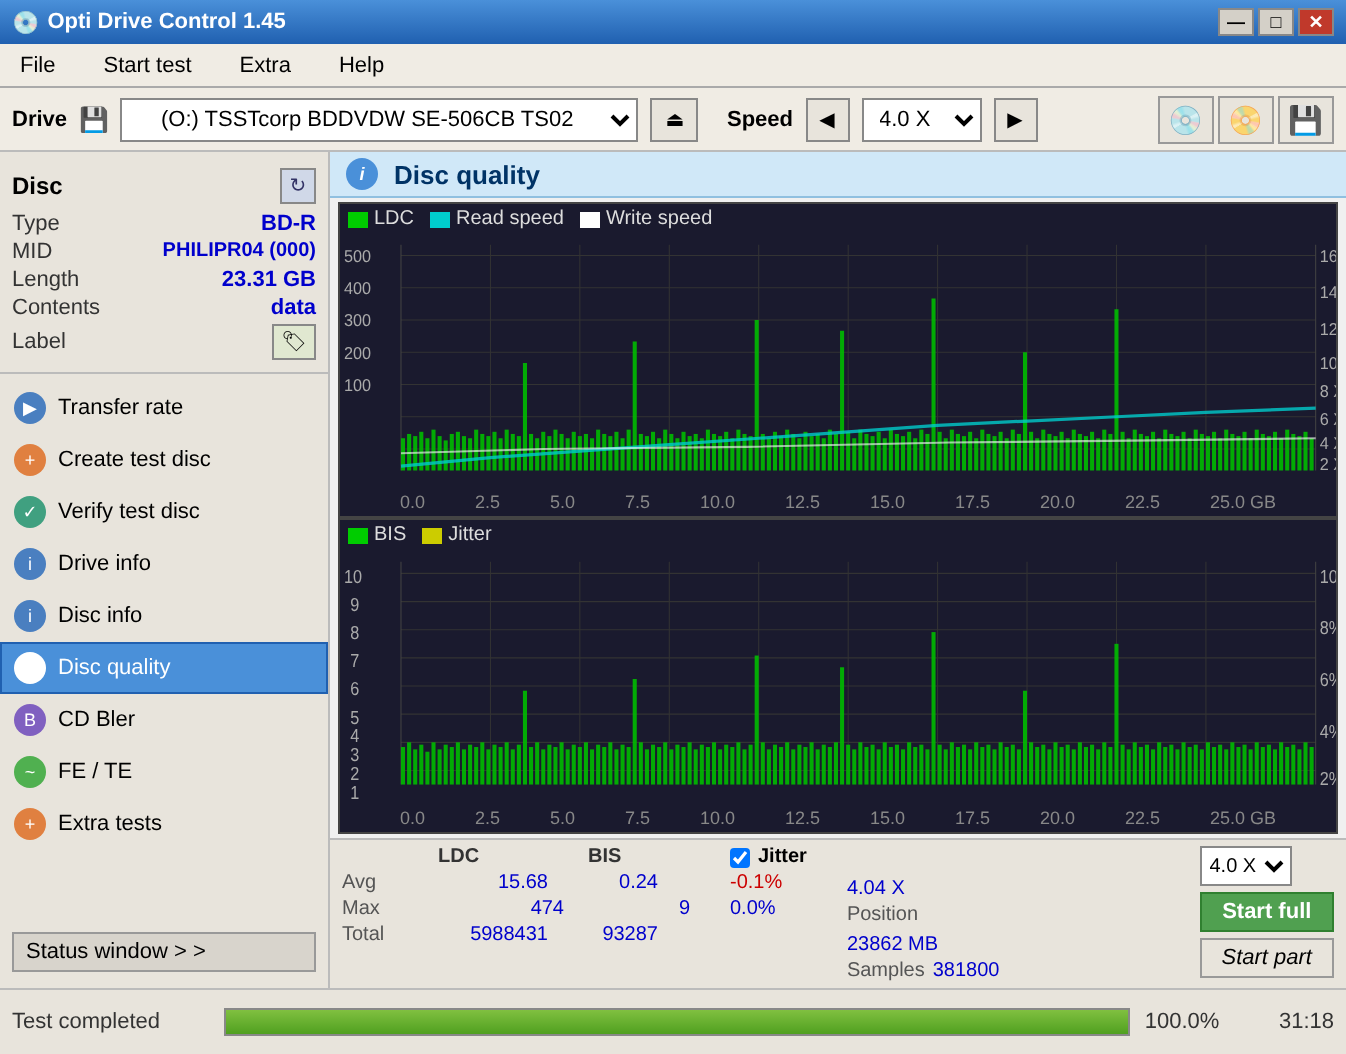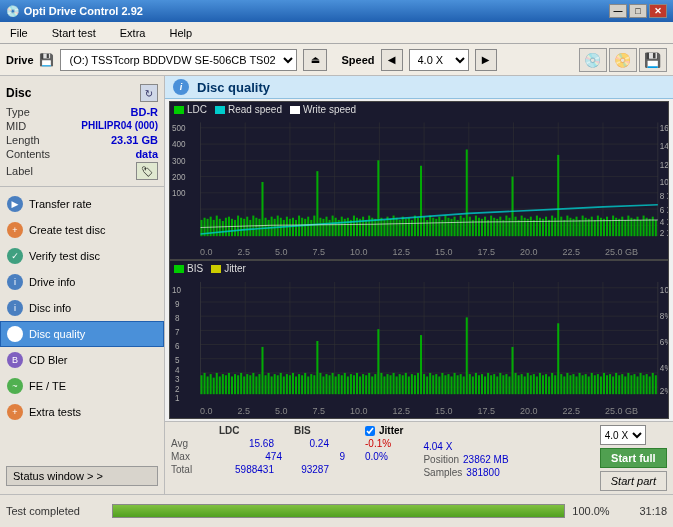--- a/index.html
+++ b/index.html
@@ -14,21 +14,21 @@
     
     
     .menubar { background: #f0ece4; border-bottom: 1px solid #aaa; height: 22px; display: flex; align-items: center; padding: 0 4px; gap: 12px; }
     .menubar-item { padding: 2px 6px; font-size: 11px; cursor: pointer; color: #000; }
     
     
     .main-layout { display: flex; flex-direction: column; height: calc(527px - 44px); }
     
     
     .drivebar { background: #f0ece4; border-bottom: 1px solid #bbb; height: 32px; display: flex; align-items: center; padding: 0 6px; gap: 6px; }
-    .drive-select { height: 22px; border: 1px solid #888; background: white; font-size: 11px; padding: 0 4px; min-width: 220px; }
+    .drive-select { height: 22px; border: 1px solid #888; background: white; font-size: 11px; padding: 0 15px; min-width: 220px; }
     .drive-btn { width: 24px; height: 22px; background: #e8e4dc; border: 1px solid #888; display: flex; align-items: center; justify-content: center; cursor: pointer; font-size: 10px; }
     .speed-select { height: 22px; border: 1px solid #888; background: white; font-size: 11px; padding: 0 4px; width: 60px; }
     .speed-nav-btn { width: 22px; height: 22px; background: #e8e4dc; border: 1px solid #888; display: flex; align-items: center; justify-content: center; cursor: pointer; font-size: 10px; }
     .drivebar-icons { margin-left: auto; display: flex; gap: 2px; }
     .drivebar-icon { width: 28px; height: 24px; background: #e8e4dc; border: 1px solid #999; display: flex; align-items: center; justify-content: center; cursor: pointer; font-size: 14px; }
     
     
     .content-area { display: flex; flex: 1; overflow: hidden; }
     
     
@@ -93,21 +93,21 @@
     .progress-bar-bg { flex: 1; height: 14px; background: white; border: 1px solid #888; }
     .progress-bar-fill { height: 100%; background: linear-gradient(to bottom, #80c040, #50a020); }
     .progress-pct { font-size: 11px; color: #333; width: 40px; text-align: center; }
     .status-time { font-size: 11px; color: #333; width: 50px; text-align: right; }
   </style>
 </head>
 <body>
 
 <div class="titlebar">
   <span style="margin-right:4px;">💿</span>
-  <span class="titlebar-title">Opti Drive Control 2.92</span>
+  <span class="titlebar-title">Opti Drive Control 1.45</span>
   <div class="titlebar-buttons">
     <div class="titlebar-btn">—</div>
     <div class="titlebar-btn">□</div>
     <div class="titlebar-btn close">✕</div>
   </div>
 </div>
 
 <div class="menubar">
   <span class="menubar-item">File</span>
   <span class="menubar-item">Start test</span>
@@ -706,21 +706,21 @@
           <div style="display:flex;align-items:center;gap:4px;font-size:10px;font-weight:bold;">
             <input type="checkbox" checked="" style="width: 10px; height: 10px;">
             <span>Jitter</span>
           </div>
           <div style="font-size:10px;color:#cc0000;">-0.1%</div>
           <div style="font-size:10px;color:#0000cc;">0.0%</div>
         </div>
 
         <div style="display:flex;flex-direction:column;gap:2px;margin-left:10px;">
           <div style="font-size:10px;font-weight:normal;color:#0000cc;margin-top:16px;">4.04 X</div>
-          <div style="display:flex;gap:4px;font-size:10px;">
+          <div style="display:flex;gap:4px;font-size:10px;flex-direction:column;">
             <span style="color:#555;">Position</span>
             <span style="color:#0000cc;">23862 MB</span>
           </div>
           <div style="display:flex;gap:4px;font-size:10px;">
             <span style="color:#555;">Samples</span>
             <span style="color:#0000cc;">381800</span>
           </div>
         </div>
 
         <div class="action-buttons">

